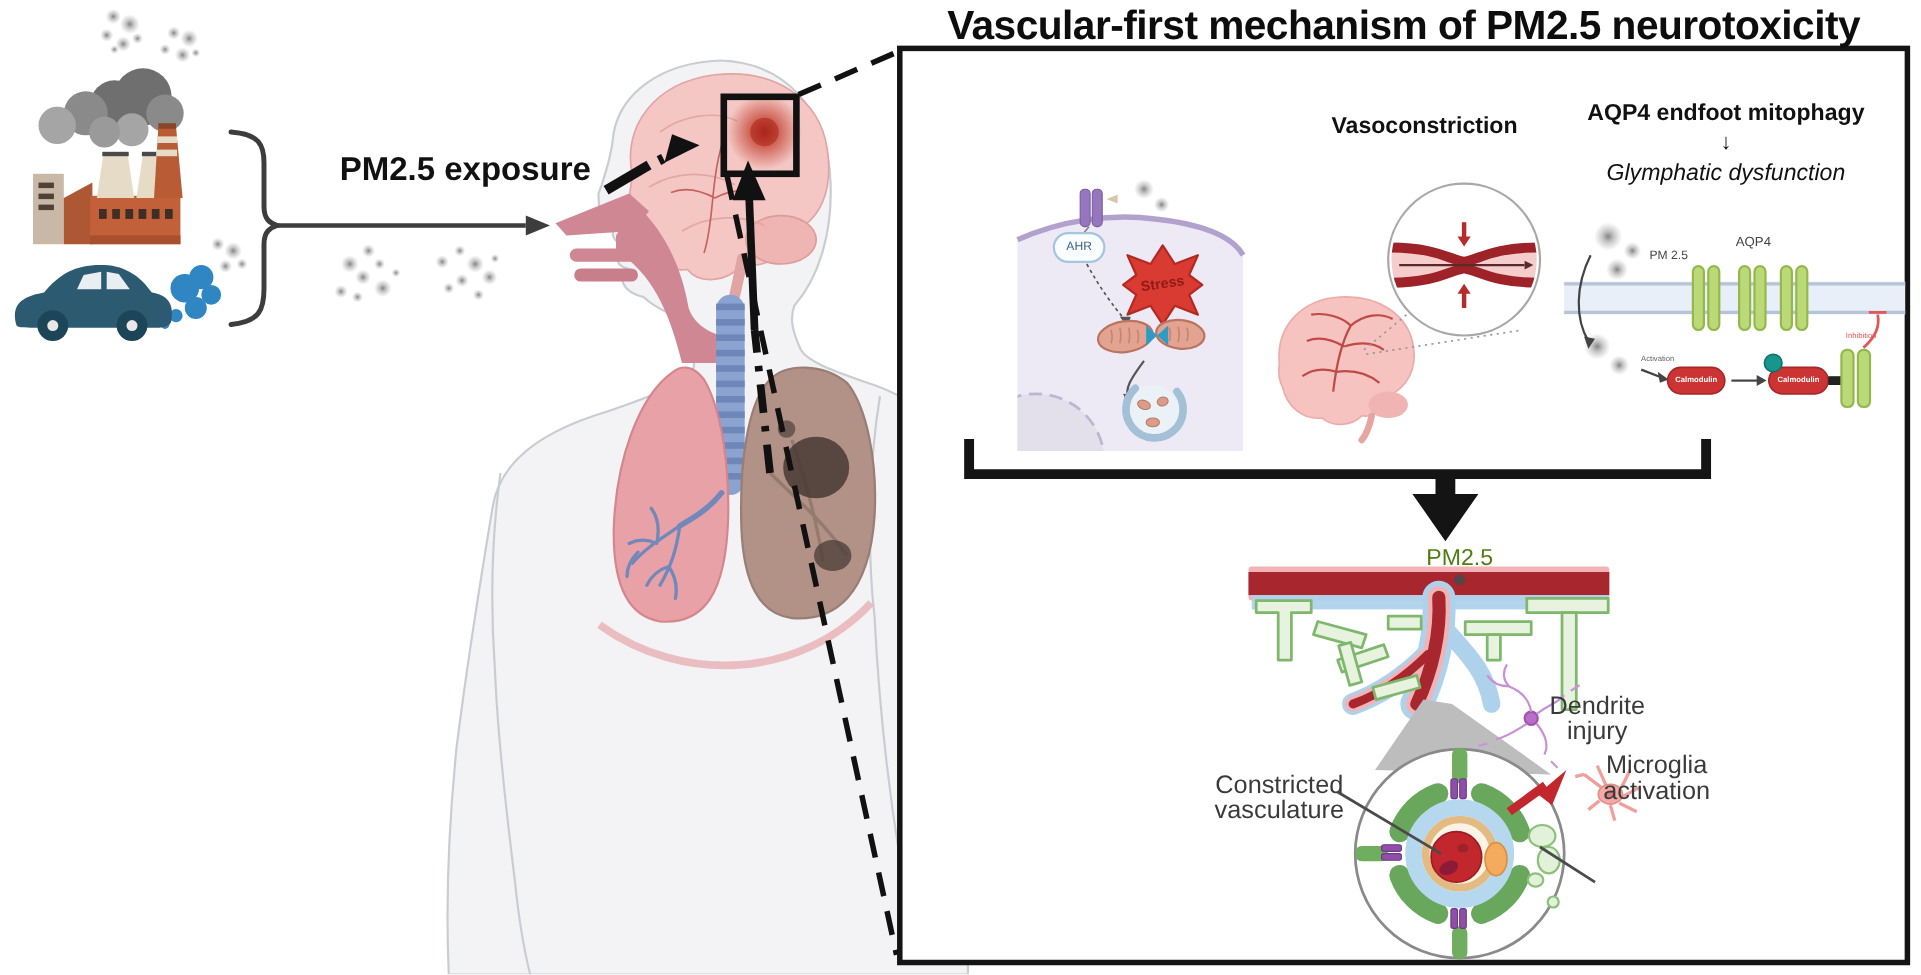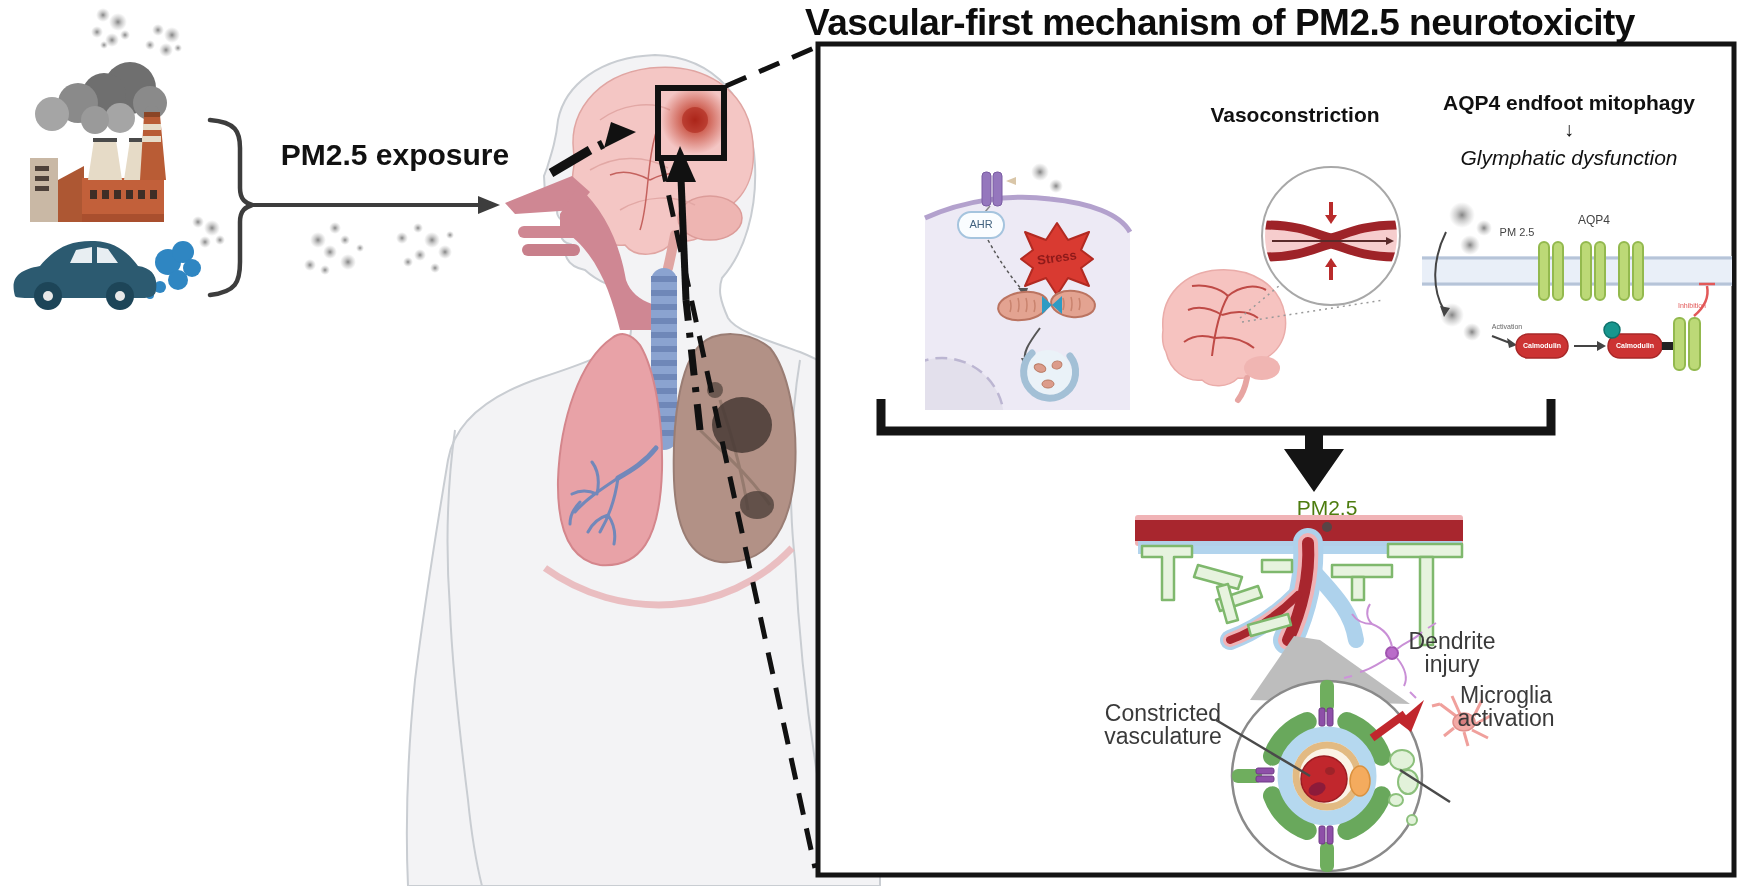--- a/index.html
+++ b/index.html
@@ -2,21 +2,21 @@
 <html><head>
 <meta charset="utf-8">
 <style>
   html,body{margin:0;padding:0;background:#fff;}
   #canvas{position:relative;width:1746px;height:886px;background:#ffffff;overflow:hidden;
           font-family:"Liberation Sans",sans-serif;}
   #art{position:absolute;left:0;top:0;}
   .lbl{position:absolute;transform:translateX(-50%);text-align:center;color:#252525;
        white-space:pre-line;line-height:1.15;}
   .title{font-size:37px;font-weight:700;letter-spacing:-0.5px;white-space:nowrap;color:#0d0d0d;}
-  .exposure{font-size:30px;font-weight:700;color:#111;white-space:nowrap;}
+  .exposure{font-size:30px;font-weight:700;color:#111;white-space:nowrap;margin-left:28px;}
   .phead{font-size:21px;font-weight:700;line-height:26px;color:#111;}
   .phead-it{font-size:21px;font-style:italic;font-weight:400;color:#111;white-space:nowrap;}
   .parrow{font-size:20px;color:#111;}
   .small-note{font-size:23px;color:#3a3a3a;line-height:23px;margin-top:28px;}
   .tiny{font-size:11px;color:#444;}
   .micro{font-size:7px;color:#666;}
   .pill-txt{font-size:7px;color:#fff;font-weight:700;}
   .stress{font-size:13px;font-weight:700;color:#8f1a1a;transform:translateX(-50%) rotate(-8deg);}
   .ahr-bub{font-size:11px;color:#41627f;font-weight:400;}
   .inhib{font-size:7px;color:#e25858;}
@@ -425,21 +425,21 @@
       </g>
       <ellipse cx="1464" cy="722" rx="11" ry="9" fill="#f3aaa6" stroke="#e28f8b" stroke-width="1.5"></ellipse>
       <circle cx="1464" cy="722" r="4" fill="#d97f80"></circle>
     </g>
 
     <line x1="1216" y1="720" x2="1310" y2="776" stroke="#4a4a4a" stroke-width="2.5"></line>
     <line x1="1450" y1="802" x2="1400" y2="770" stroke="#4a4a4a" stroke-width="2.5"></line>
   </g>
 </svg>
 
-<div class="lbl title" style="left:1220px;top:2px;">Vascular-first mechanism of PM2.5 neurotoxicity</div>
+<div class="lbl title" style="left:1276px;top:2px;">Vascular-first mechanism of PM2.5 neurotoxicity</div>
 <div class="lbl exposure" style="left:395px;top:138px;">PM2.5 exposure</div>
 
 <div class="lbl phead" style="left:1295px;top:102px;white-space:nowrap;">Vasoconstriction</div>
 <div class="lbl phead" style="left:1569px;top:90px;white-space:nowrap;">AQP4 endfoot mitophagy</div>
 <div class="lbl parrow" style="left:1569px;top:118px;">↓</div>
 <div class="lbl phead-it" style="left:1569px;top:146px;">Glymphatic dysfunction</div>
 
 <div class="lbl ahr-bub" style="left:981px;top:218px;">AHR</div>
 <div class="lbl stress" style="left:1057px;top:251px;">Stress</div>
 

